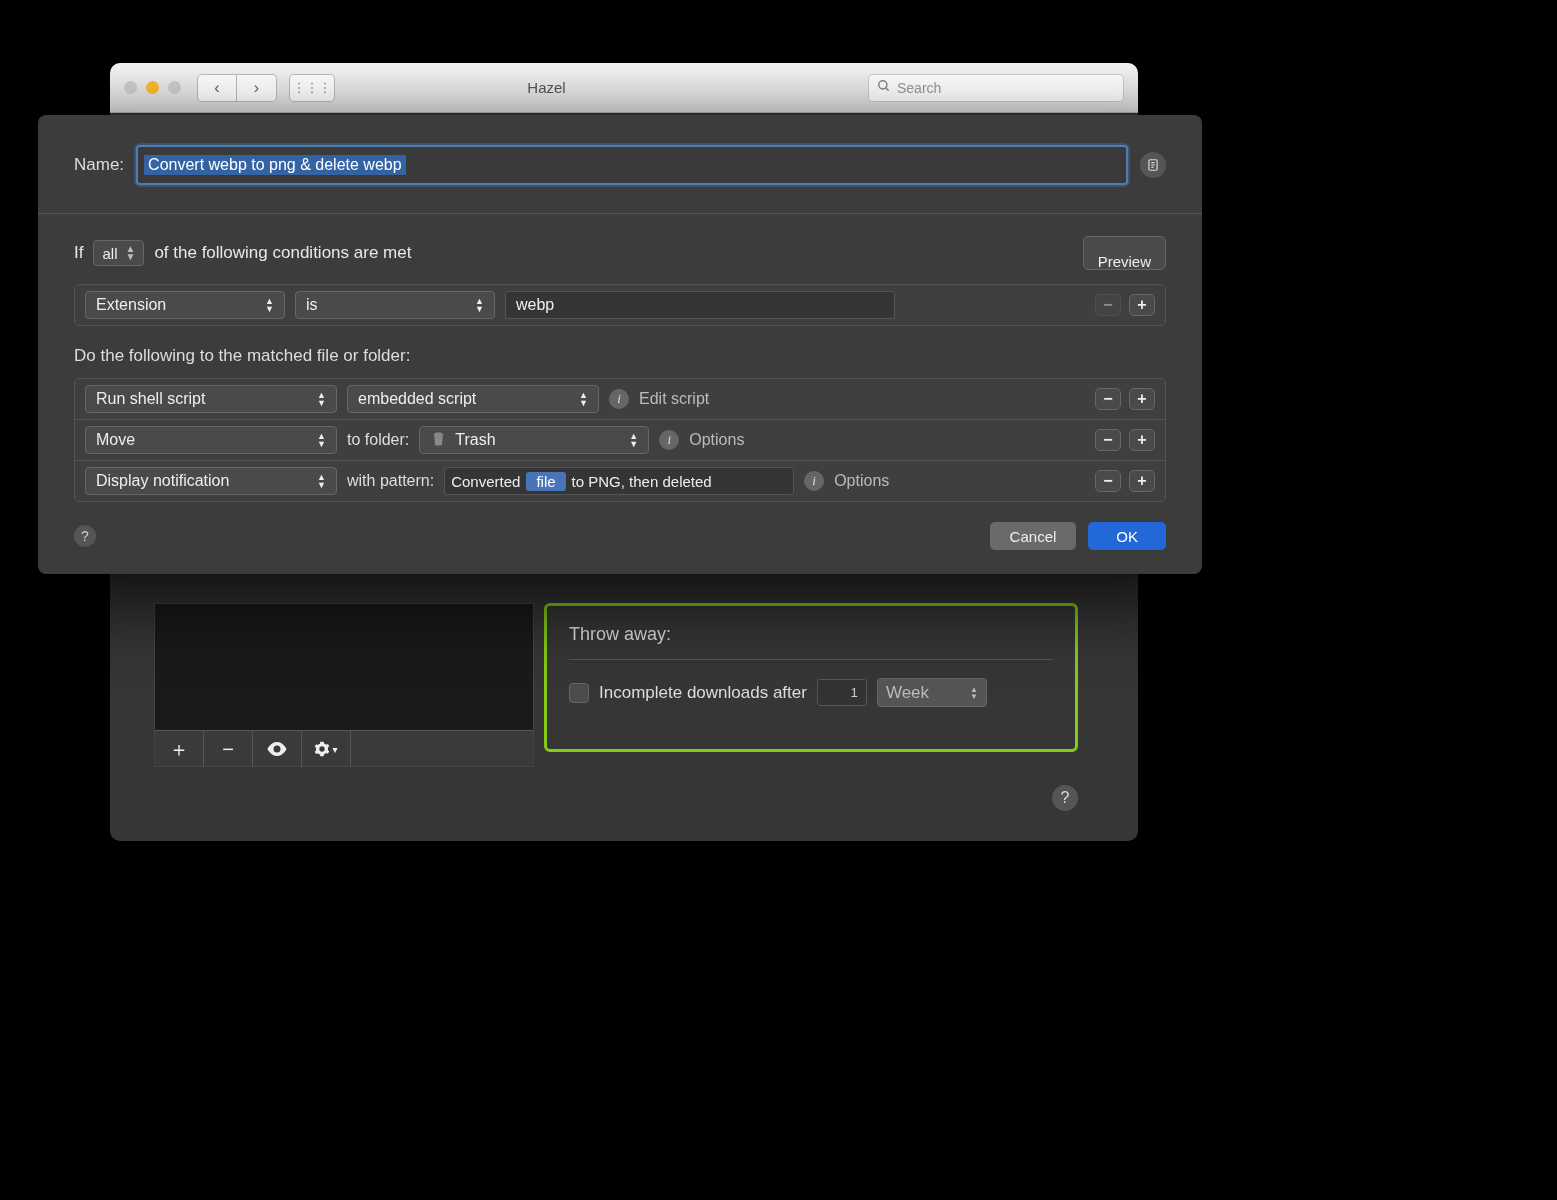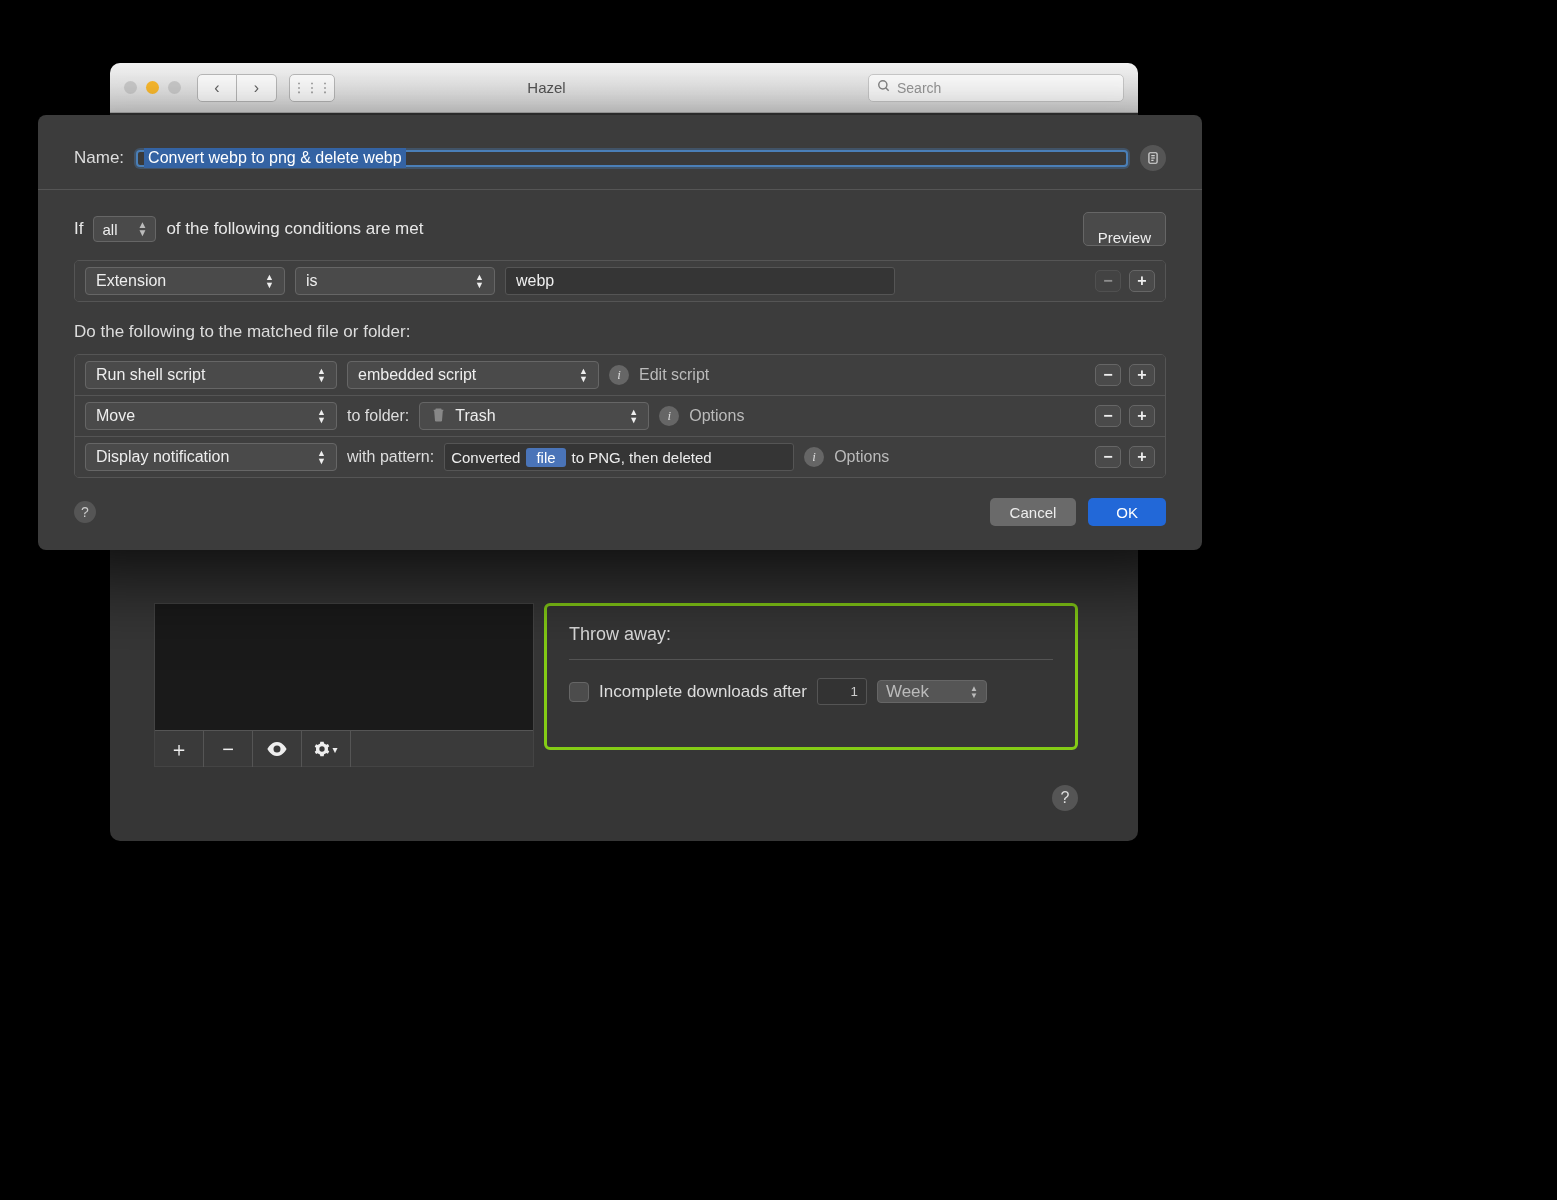--- a/index.html
+++ b/index.html
@@ -22,40 +22,40 @@
 .bg-content { position:absolute; top:540px; left:0; right:0; bottom:0; padding:0 44px 30px; }
 .left-panel { position:absolute; left:44px; top:0; width:380px; height:164px; background:#1a1a1a; border:1px solid #444; }
 .left-panel-toolbar { position:absolute; bottom:0; left:0; right:0; height:36px; background:#3a3a3a; border-top:1px solid #555; display:flex; }
 .tool-btn { width:49px; height:36px; border-right:1px solid #555; display:flex; align-items:center; justify-content:center; color:#eee; font-size:20px; }
 .right-panel { position:absolute; left:434px; top:0; right:60px; border:3px solid #84cc16; border-radius:6px; padding:18px 22px 26px; }
 .rp-title { color:#ddd; font-size:18px; margin-bottom:14px; }
 .rp-divider { height:1px; background:#555; margin-bottom:18px; }
 .rp-row { display:flex; align-items:center; gap:10px; color:#ddd; font-size:17px; margin-bottom:16px; }
 .checkbox { width:20px; height:20px; background:#4c4c4c; border:1px solid #666; border-radius:4px; }
 .num-field { width:50px; height:27px; background:#333; border:1px solid #555; color:#ccc; text-align:right; padding:0 8px; border-radius:3px; }
-.unit-select { width:110px; height:23px; background:#555; border:1px solid #666; border-radius:4px; color:#bbb; padding:0 8px; display:flex; align-items:center; justify-content:space-between; }
+.unit-select { width:110px; height:29px; background:#555; border:1px solid #666; border-radius:4px; color:#bbb; padding:0 8px; display:flex; align-items:center; justify-content:space-between; }
 .help-circle { position:absolute; right:60px; bottom:30px; width:26px; height:26px; border-radius:50%; background:#555; color:#ddd; display:flex; align-items:center; justify-content:center; font-size:16px; }
 
 
 .dialog { position:absolute; left:38px; top:115px; width:1164px; background:#3c3c3c; border-radius:8px; box-shadow:0 25px 80px rgba(0,0,0,.8); padding:30px 36px 24px; color:#e8e8e8; }
 .folder-row { display:flex; align-items:center; gap:14px; margin-bottom:20px; }
 .folder-icon { width:44px; height:36px; position:relative; }
 .folder-icon svg { width:100%; height:100%; }
 .folder-title { font-size:20px; color:#fff; }
 
-.name-row { display:flex; align-items:center; gap:12px; margin-bottom:18px; }
+.name-row { display:flex; align-items:center; gap:12px; margin-bottom:28px; }
 .name-label { font-size:17px; color:#ddd; }
-.name-input { flex:1; height:17px; background:#3a3a3a; border:2px solid #4a7fb8; border-radius:4px; padding:0 6px; display:flex; align-items:center; box-shadow:0 0 0 2px rgba(74,127,184,.35);}
+.name-input { flex:1; height:40px; background:#3a3a3a; border:2px solid #4a7fb8; border-radius:4px; padding:0 6px; display:flex; align-items:center; box-shadow:0 0 0 2px rgba(74,127,184,.35);}
 .name-input-text { background:#3463a3; color:#fff; padding:1px 4px; font-size:16px; }
 .doc-icon { width:26px; height:26px; border-radius:50%; background:#555; display:flex; align-items:center; justify-content:center; color:#ddd; }
 
 .divider { height:1px; background:#555; margin:0 -36px 22px; }
 
 .cond-header { display:flex; align-items:center; gap:10px; margin-bottom:14px; font-size:17px; }
-.mini-select { height:26px; background:#4a4a4a; border:1px solid #666; border-radius:4px; padding:0 8px; display:flex; align-items:center; gap:20px; color:#eee; font-size:15px; }
+.mini-select { height:26px; background:#4a4a4a; border:1px solid #666; border-radius:4px; padding:0 8px; display:flex; align-items:center; gap:8px; color:#eee; font-size:15px; }
 .mini-select .arrows { font-size:10px; line-height:8px; color:#bbb; display:flex; flex-direction:column; }
 .preview-btn { margin-left:auto; height:28px; padding:16px 14px; background:#4a4a4a; border:1px solid #666; border-radius:5px; color:#eee; font-size:15px; }
 
 .rule-box { border:1px solid #555; border-radius:5px; margin-bottom:20px; overflow:hidden; }
 .rule-row { display:flex; align-items:center; padding:6px 10px; gap:10px; background:#3f3f3f; border-bottom:1px solid #555; }
 .rule-row:last-child { border-bottom:none; }
 .wide-select { min-width:200px; height:28px; background:#4a4a4a; border:1px solid #666; border-radius:4px; padding:0 10px; display:flex; align-items:center; justify-content:space-between; color:#eee; font-size:16px; }
 .wide-select.med { min-width:200px; }
 .wide-select.lg { min-width:252px; }
 .text-input { flex:0 0 390px; height:28px; background:#353535; border:1px solid #555; color:#eee; padding:0 10px; font-size:16px; border-radius:3px; }

